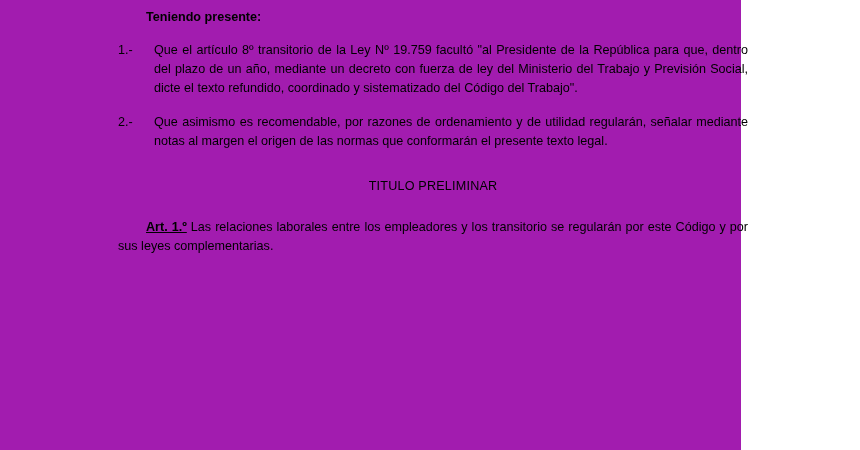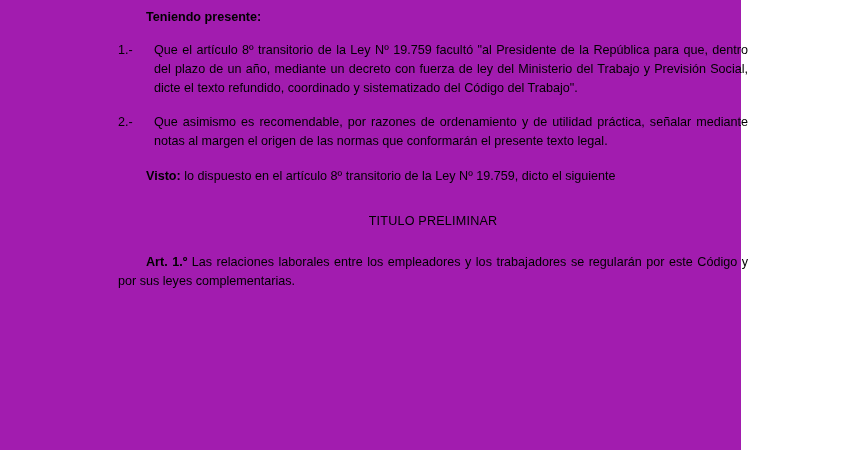--- a/index.html
+++ b/index.html
@@ -71,46 +71,44 @@
     text-align: center;
     font-weight: normal;
     letter-spacing: 0.2px;
   }
   .art {
     margin-top: 22px;
     text-indent: 28px;
   }
   .art .lead {
     font-weight: bold;
+    text-decoration: underline;
   }
 </style>
 </head>
 <body>
 
 <div class="page">
   <div class="doc-body">
 
     <p class="heading-bold">Teniendo presente:</p>
 
     <p class="numbered">
       <span class="num">1.-</span>
       <span>Que el artículo 8º transitorio de la Ley Nº 19.759 facultó "al Presidente de la República para que, dentro del plazo de un año, mediante un decreto con fuerza de ley del Ministerio del Trabajo y Previsión Social, dicte el texto refundido, coordinado y sistematizado del Código del Trabajo".</span>
     </p>
 
     <p class="numbered">
       <span class="num">2.-</span>
-      <span>Que asimismo es recomendable, por razones de ordenamiento y de utilidad práctica, señalar mediante notas al margen el origen de las normas que conformarán el presente texto legal.</span>
+      <span>Que asimismo es recomendable, por razones de ordenamiento y de utilidad regularán, señalar mediante notas al margen el origen de las normas que conformarán el presente texto legal.</span>
     </p>
 
-    <p class="visto">
-      <span class="lead">Visto:</span><span> lo dispuesto en el artículo 8º transitorio de la Ley Nº 19.759, dicto el siguiente</span>
-    </p>
 
 
 
     <p class="titulo">TITULO PRELIMINAR</p>
 
     <p class="art">
-      <span class="lead">Art. 1.º</span><span> Las relaciones laborales entre los empleadores y los trabajadores se regularán por este Código y por sus leyes complementarias.</span>
+      <span class="lead">Art. 1.º</span><span> Las relaciones laborales entre los empleadores y los transitorio se regularán por este Código y por sus leyes complementarias.</span>
     </p>
 
   </div>
 </div>
 
 </body></html>

